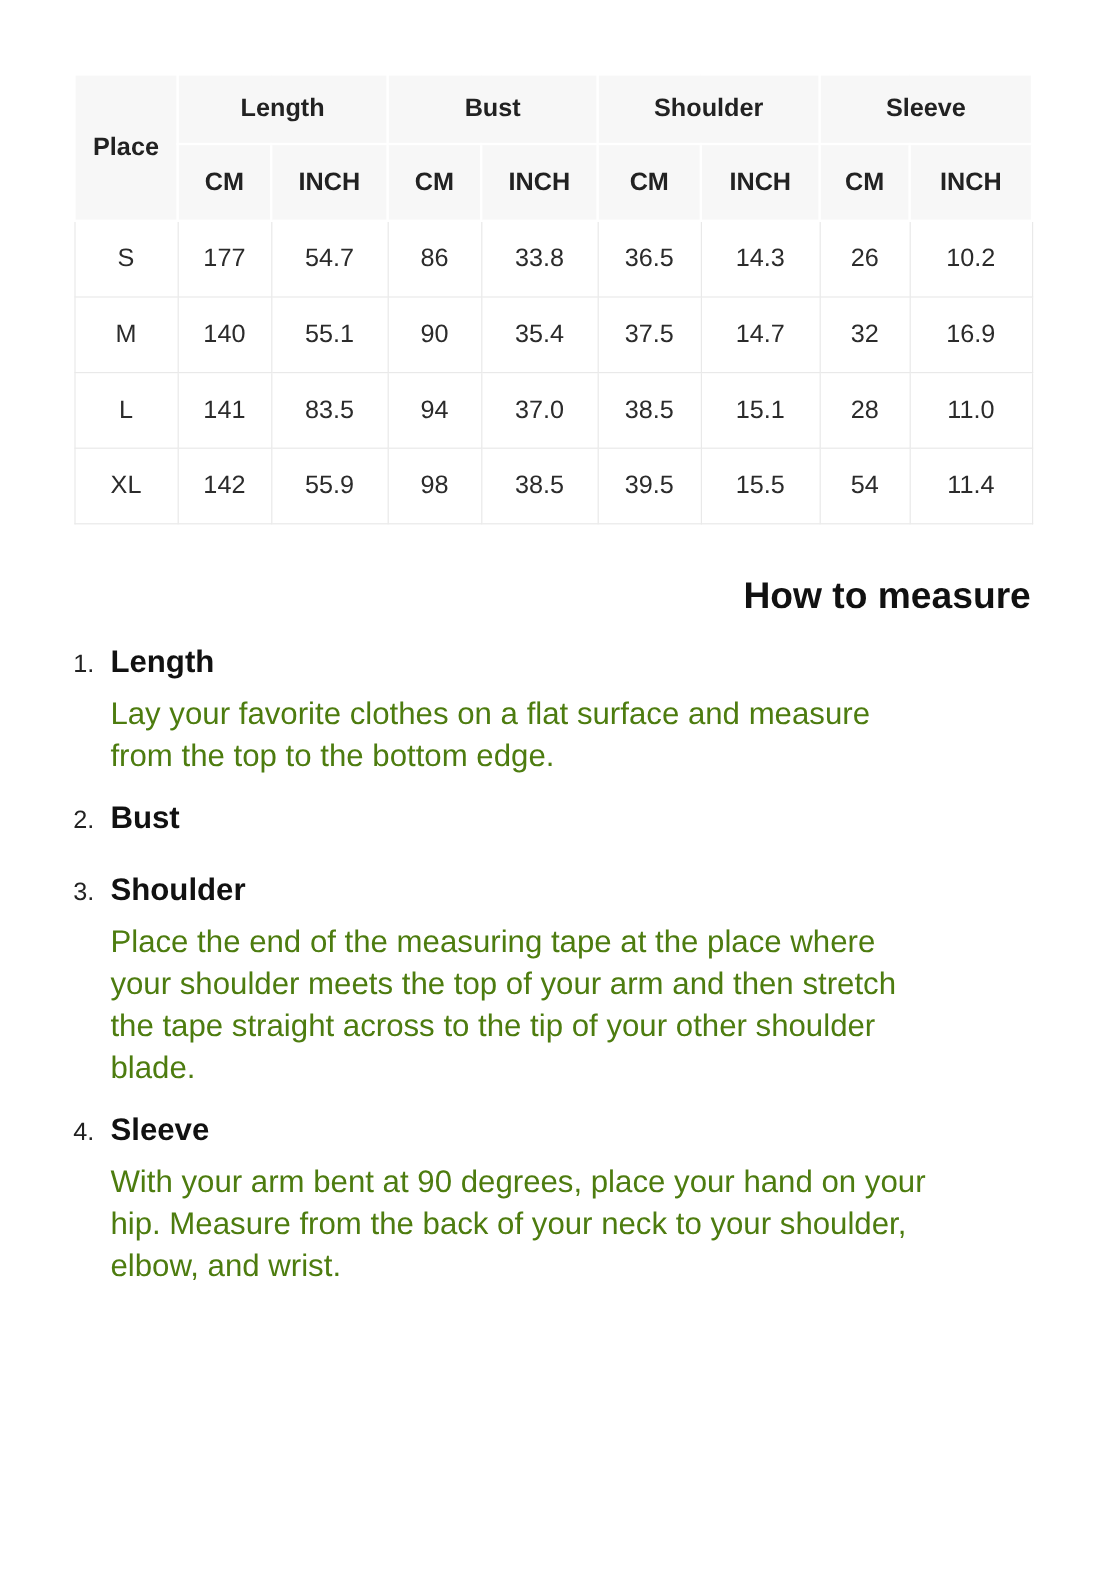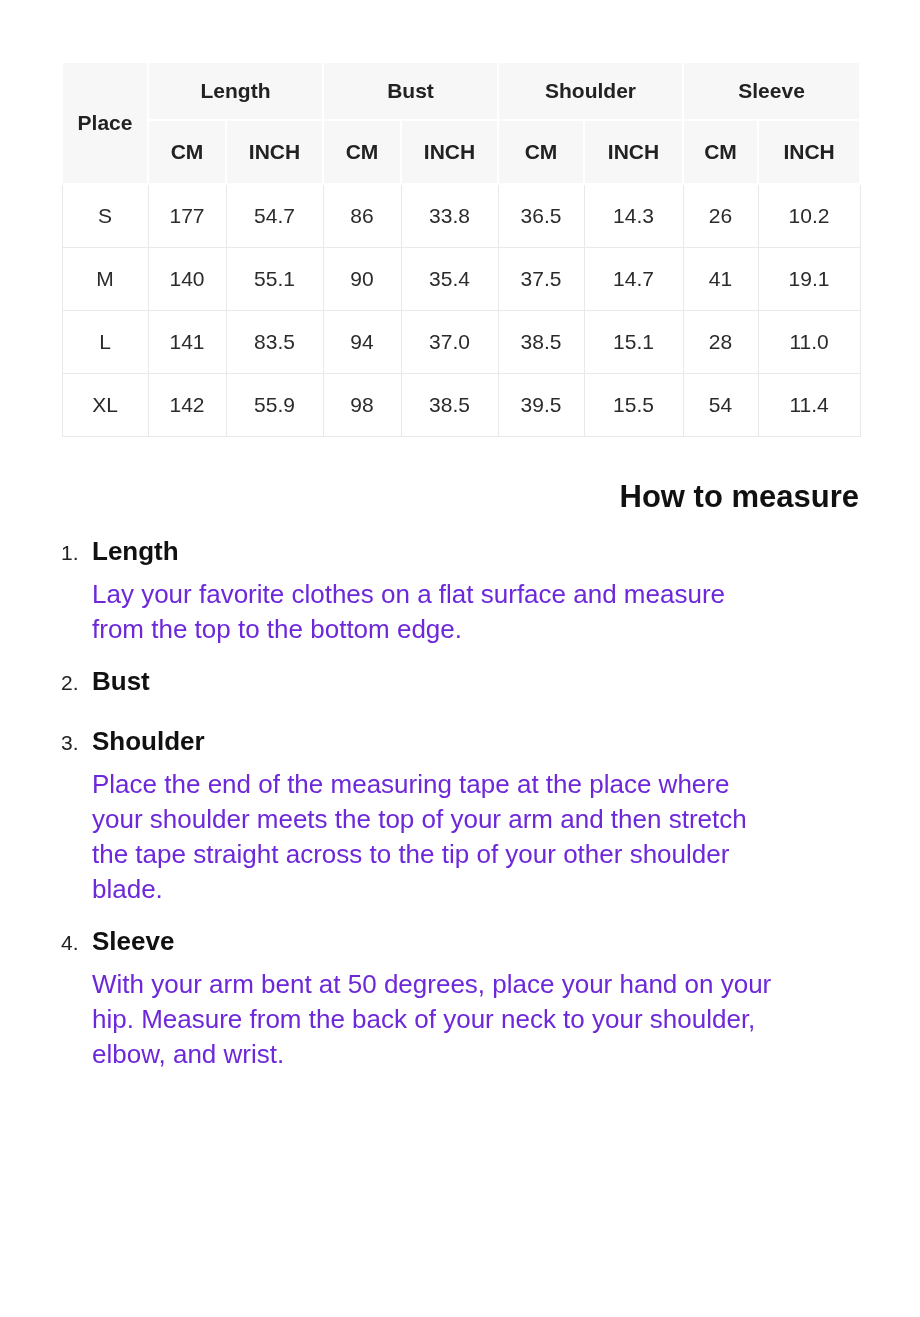--- a/index.html
+++ b/index.html
@@ -69,21 +69,21 @@
   .measure-term {
     font-size: 26px;
     line-height: 32px;
     font-weight: 700;
     color: #111111;
     margin: 0 0 10px 0;
   }
   .measure-desc {
     font-size: 26px;
     line-height: 35px;
-    color: #6d28d9;
+    color: #4d7c0f;
     white-space: pre-line;
     margin: 0;
   }
 </style>
 </head>
 <body>
 
 <div class="page">
 
   <table class="size-chart">
@@ -130,22 +130,22 @@
         <td>10.2</td>
       </tr>
       <tr>
         <td>M</td>
         <td>140</td>
         <td>55.1</td>
         <td>90</td>
         <td>35.4</td>
         <td>37.5</td>
         <td>14.7</td>
-        <td>41</td>
-        <td>19.1</td>
+        <td>32</td>
+        <td>16.9</td>
       </tr>
       <tr>
         <td>L</td>
         <td>141</td>
         <td>83.5</td>
         <td>94</td>
         <td>37.0</td>
         <td>38.5</td>
         <td>15.1</td>
         <td>28</td>
@@ -194,20 +194,20 @@
 your shoulder meets the top of your arm and then stretch
 the tape straight across to the tip of your other shoulder
 blade.</p>
       </div>
     </div>
 
     <div class="measure-item">
       <span class="measure-num">4.</span>
       <div class="measure-body">
         <p class="measure-term">Sleeve</p>
-        <p class="measure-desc">With your arm bent at 50 degrees, place your hand on your
+        <p class="measure-desc">With your arm bent at 90 degrees, place your hand on your
 hip. Measure from the back of your neck to your shoulder,
 elbow, and wrist.</p>
       </div>
     </div>
 
   </div>
 </div>
 
 </body></html>

